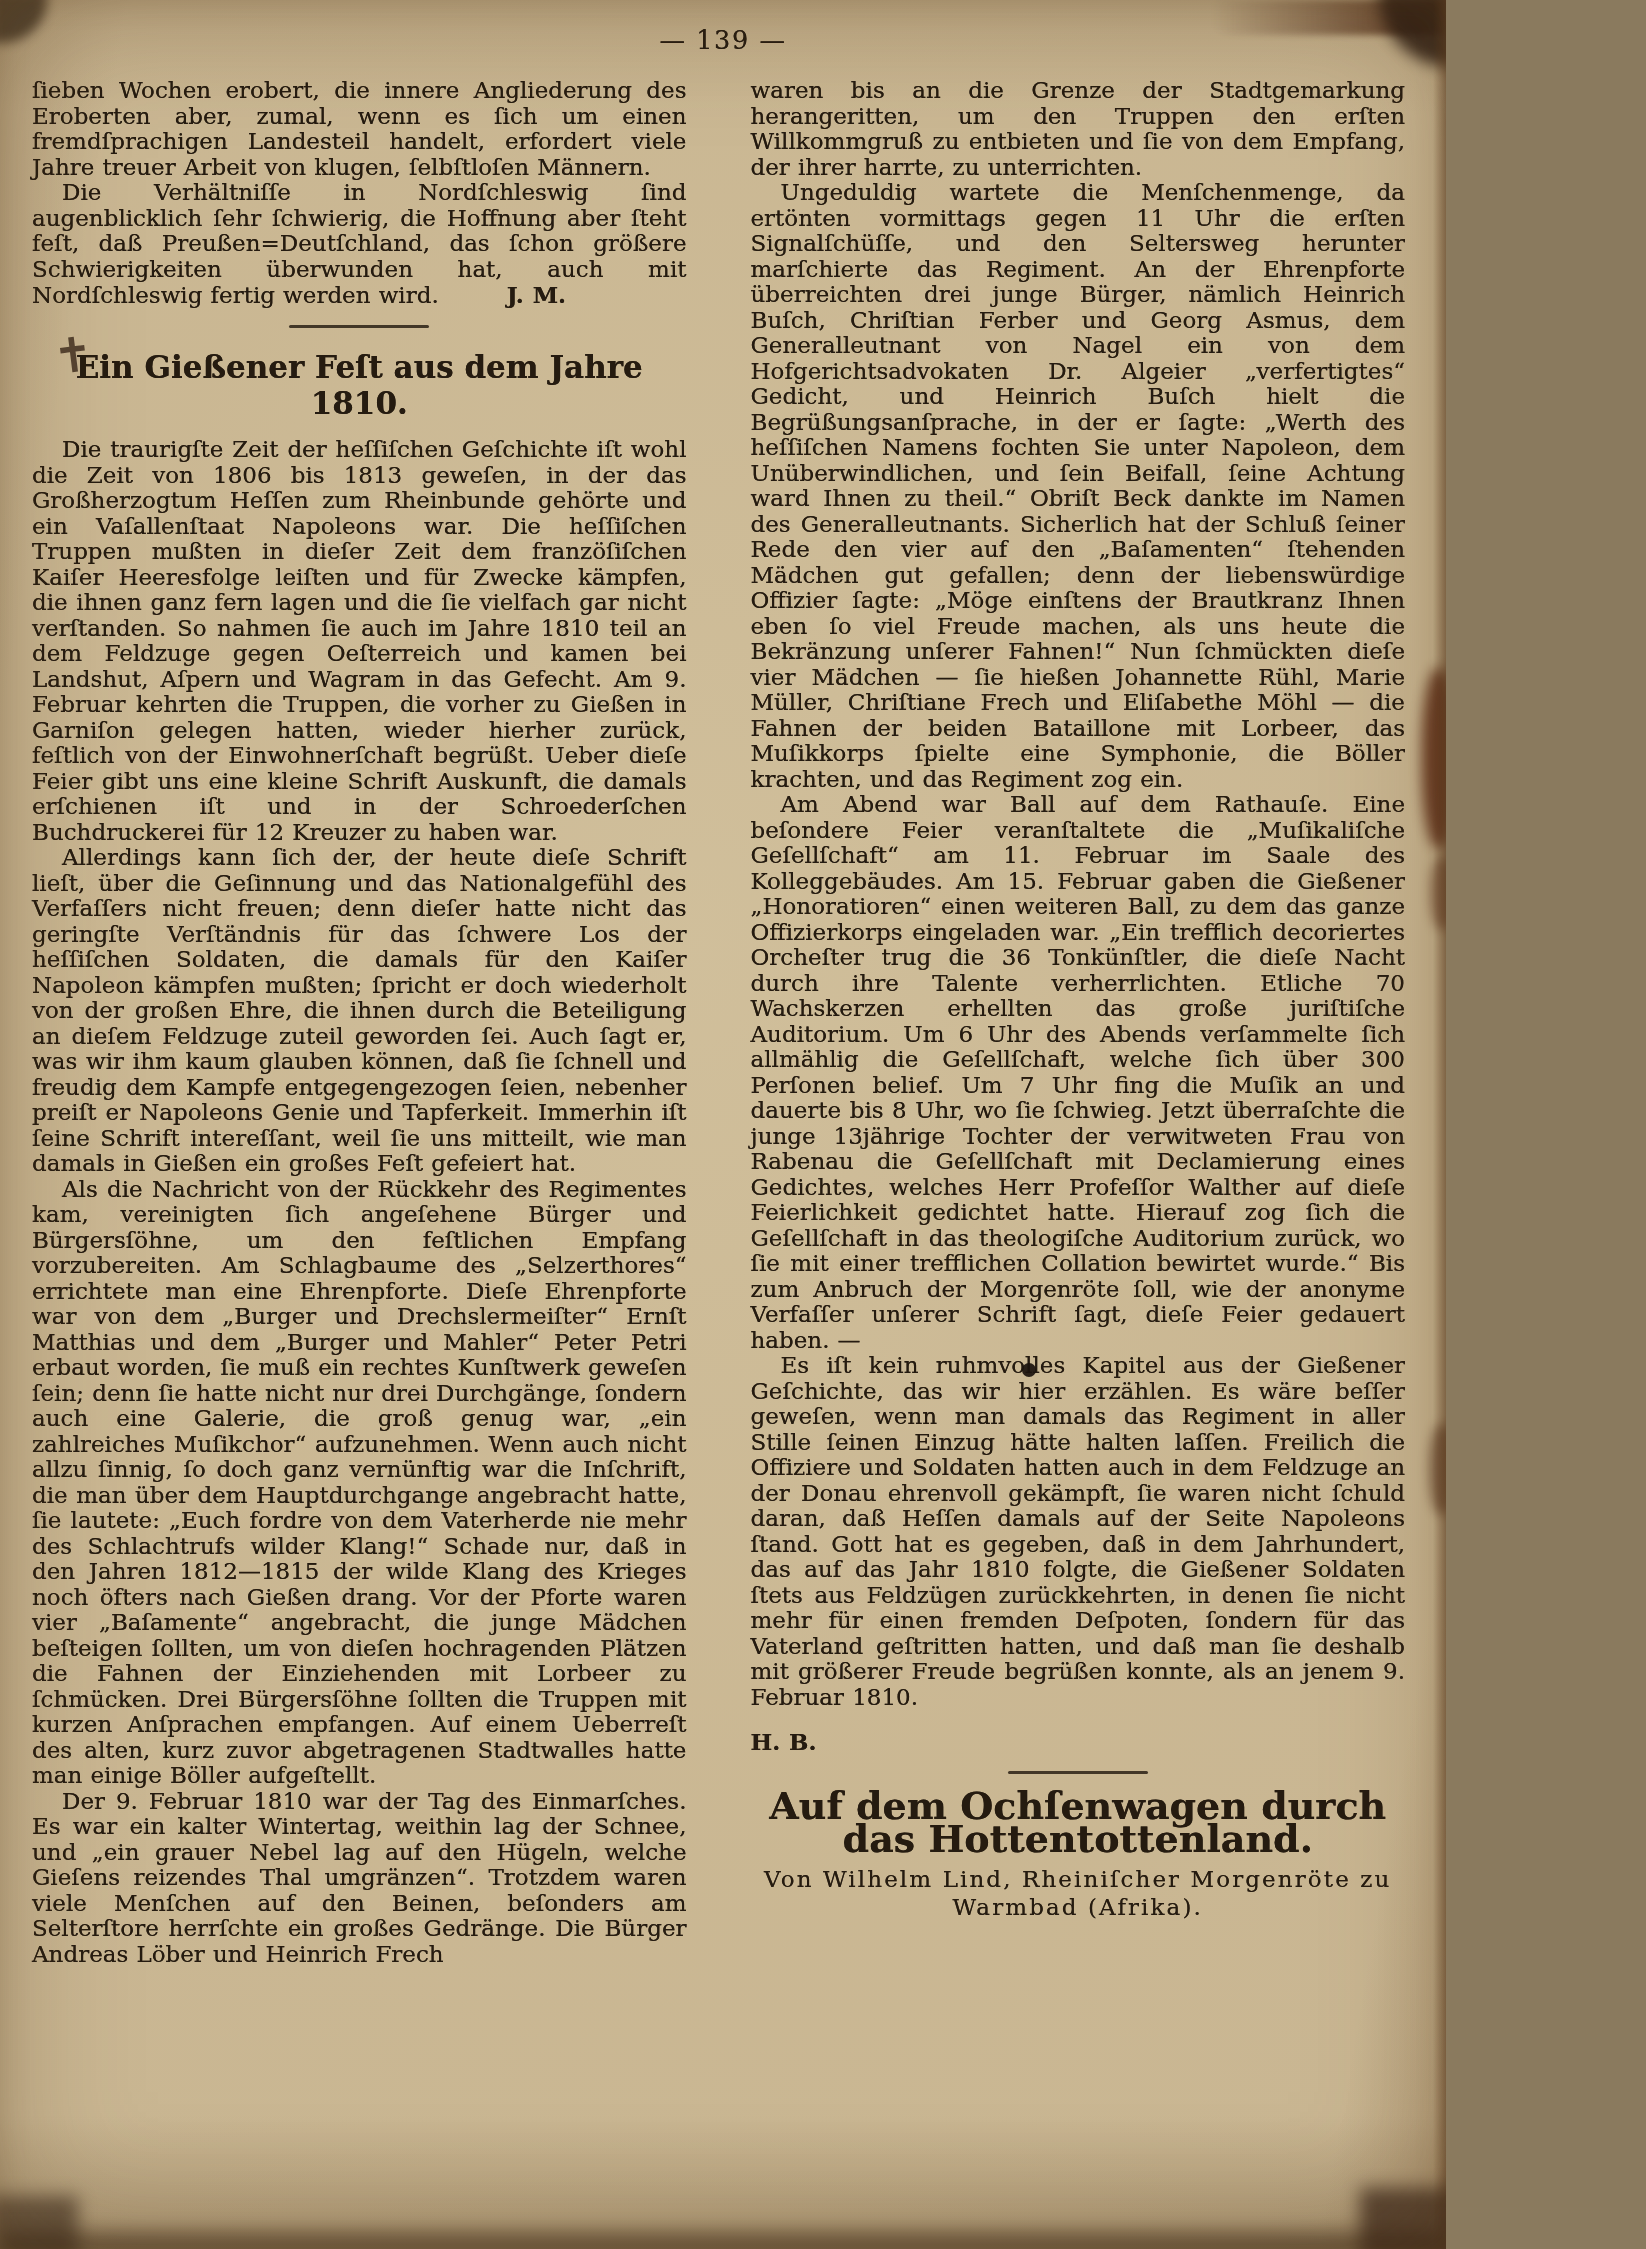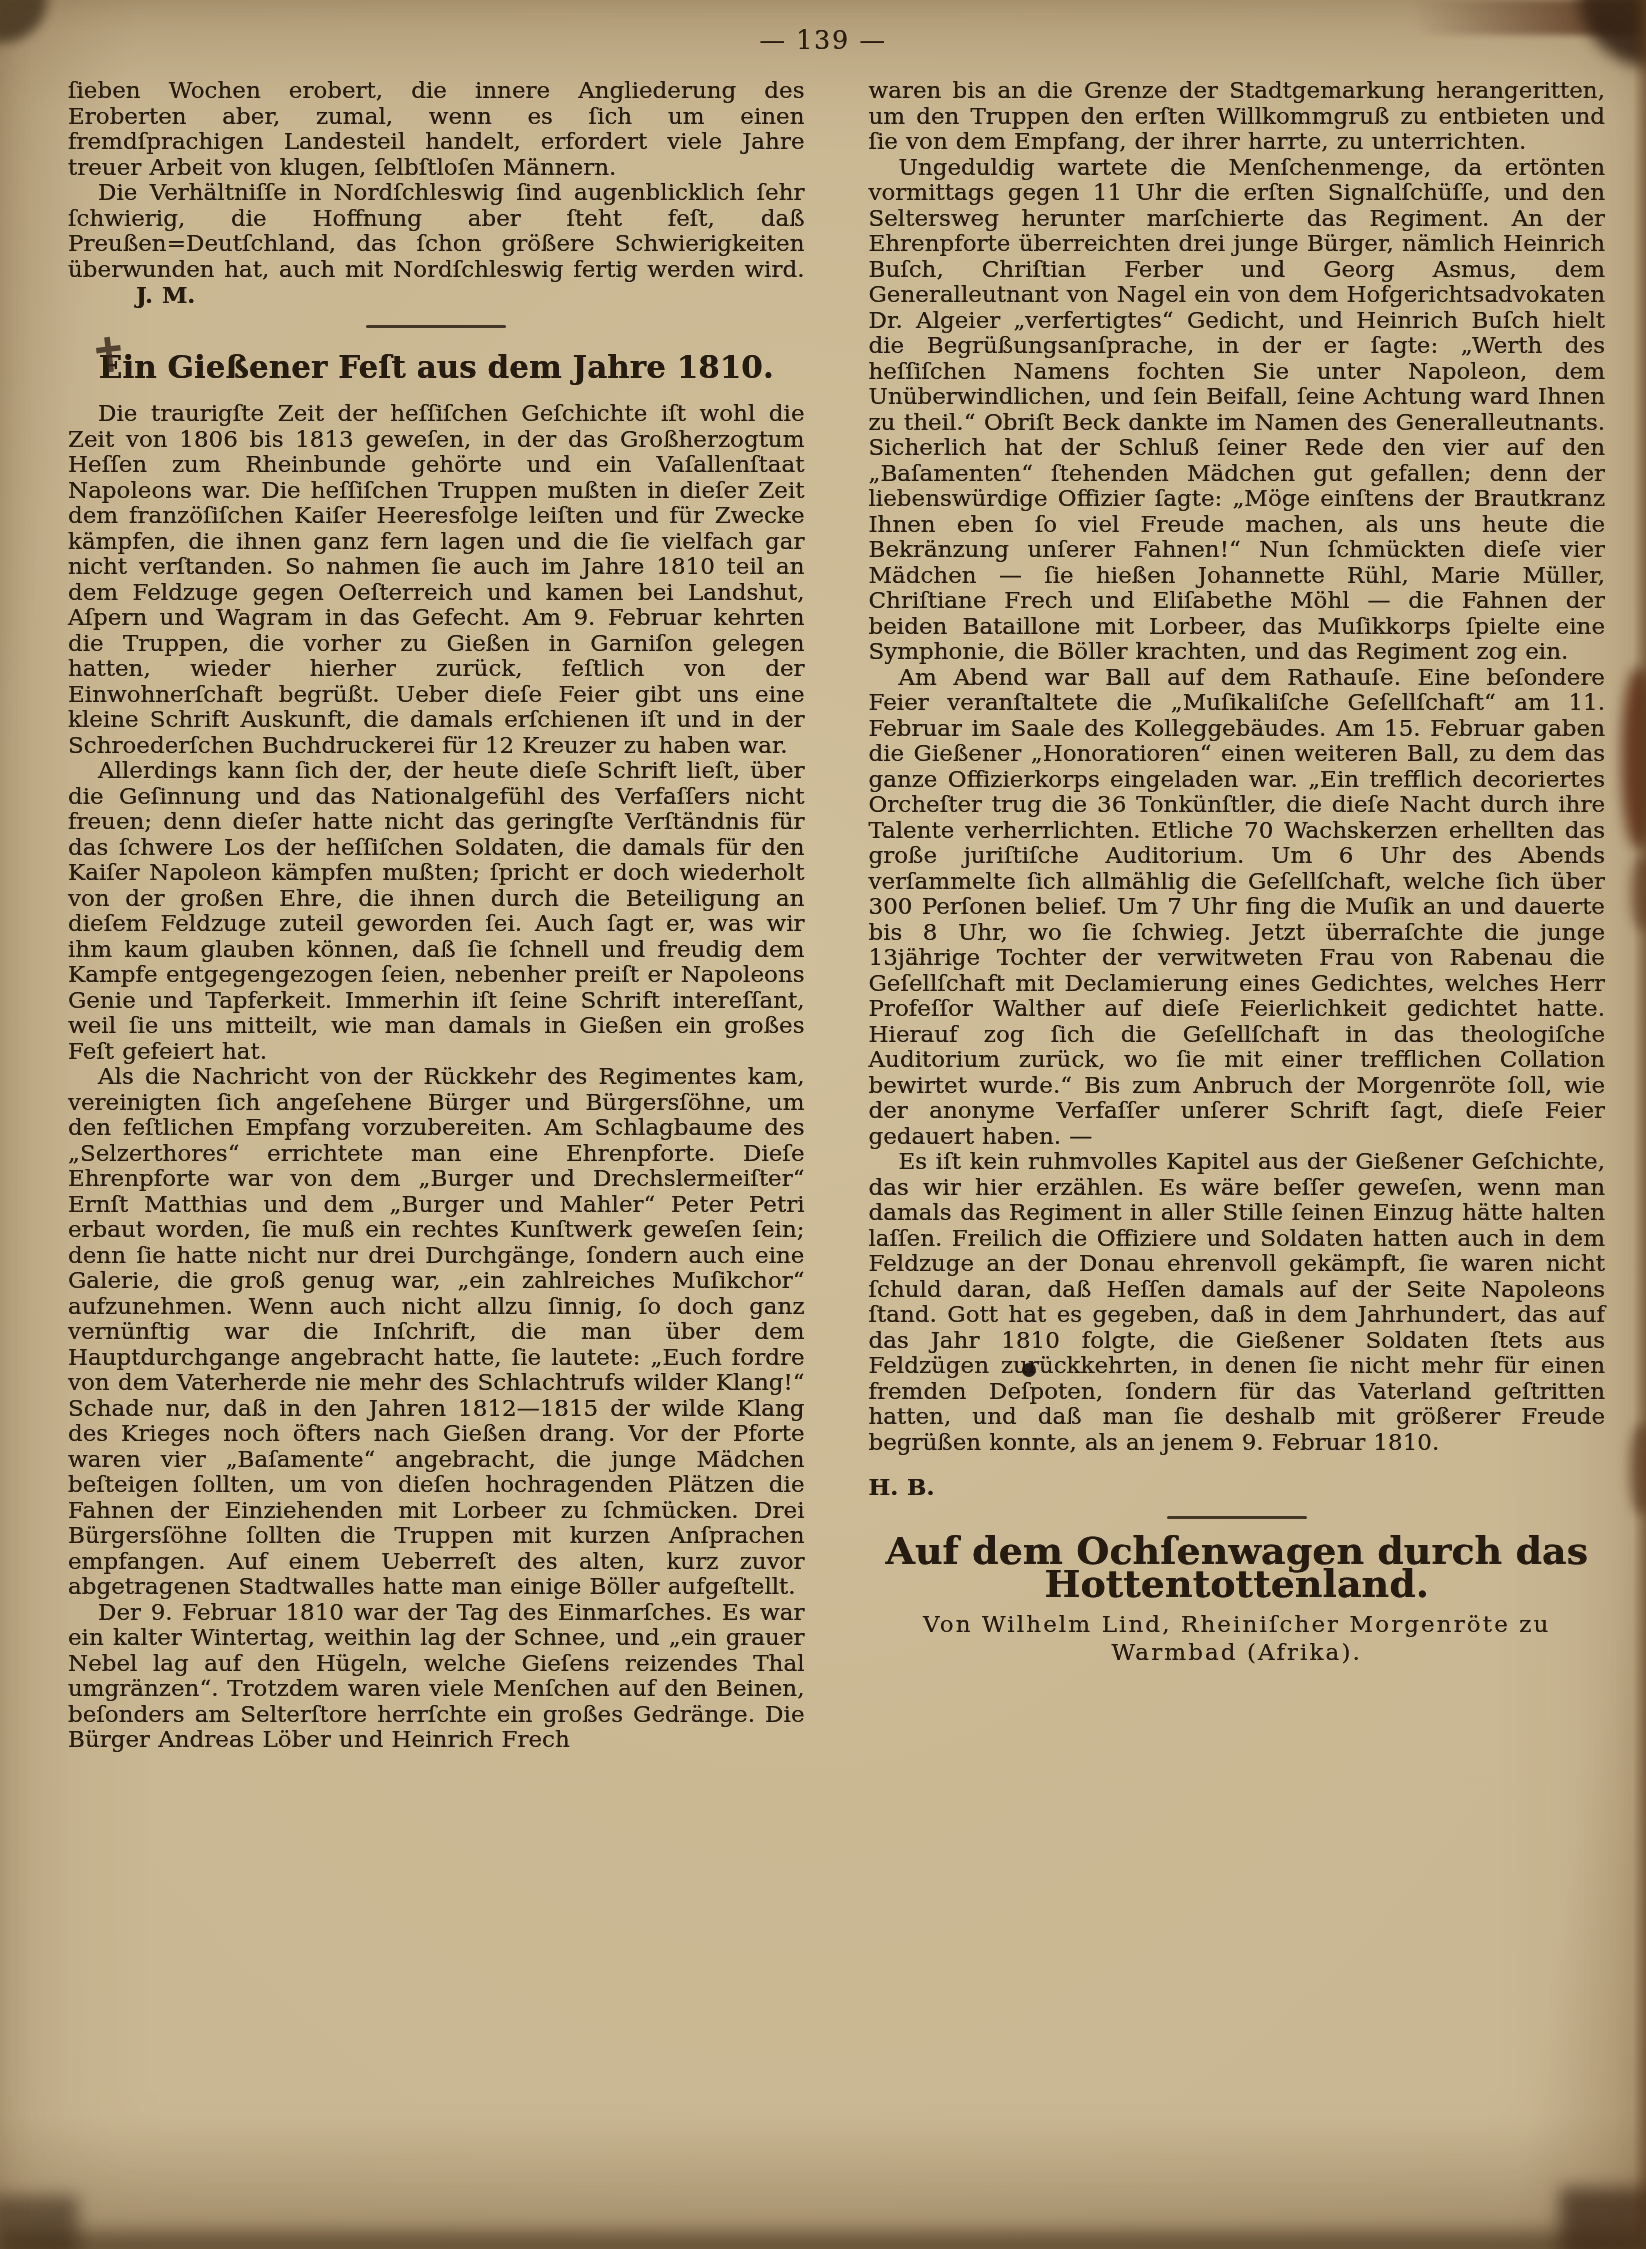--- a/index.html
+++ b/index.html
@@ -4,21 +4,21 @@
 <style>
   html, body { margin: 0; padding: 0; }
   body {
     width: 1646px;
     height: 2250px;
     background: #8a7a5e;
     font-family: "DejaVu Serif", "Liberation Serif", serif;
   }
   .scan {
     position: relative;
-    width: 1646px;
+    width: 1446px;
     height: 2250px;
     overflow: hidden;
     color: #251b10;
     background:
       radial-gradient(ellipse 1153px 1564px at 48% 42%, rgba(214,198,162,0.55) 0%, rgba(206,188,150,0.25) 55%, rgba(0,0,0,0) 100%),
       linear-gradient(100deg, rgba(146,120,86,0.28) 0%, rgba(0,0,0,0) 7%, rgba(0,0,0,0) 93%, rgba(140,110,75,0.35) 100%),
       linear-gradient(180deg, rgba(150,124,90,0.22) 0%, rgba(0,0,0,0) 5%, rgba(0,0,0,0) 94%, rgba(120,95,62,0.4) 100%),
       #c9b692;
   }
   .vignette {
@@ -31,21 +31,21 @@
     font-size: 25.5px;
     letter-spacing: 1.6px;
     padding-top: 25px;
     margin-bottom: 23px;
     text-shadow: 0 0 0.4px rgba(37,27,16,0.9);
   }
   .columns {
     position: relative; z-index: 2;
     display: flex;
     gap: 64px;
-    padding: 0 41px 0 68px;
+    padding: 0 41px 0 32px;
   }
   .col { flex: 1; min-width: 0; }
   .para {
     margin: 0;
     font-size: 23px;
     line-height: 25.5px;
     text-align: justify;
     text-indent: 30px;
     text-shadow: 0 0 0.5px rgba(37,27,16,0.85);
     word-spacing: 0.8px;

